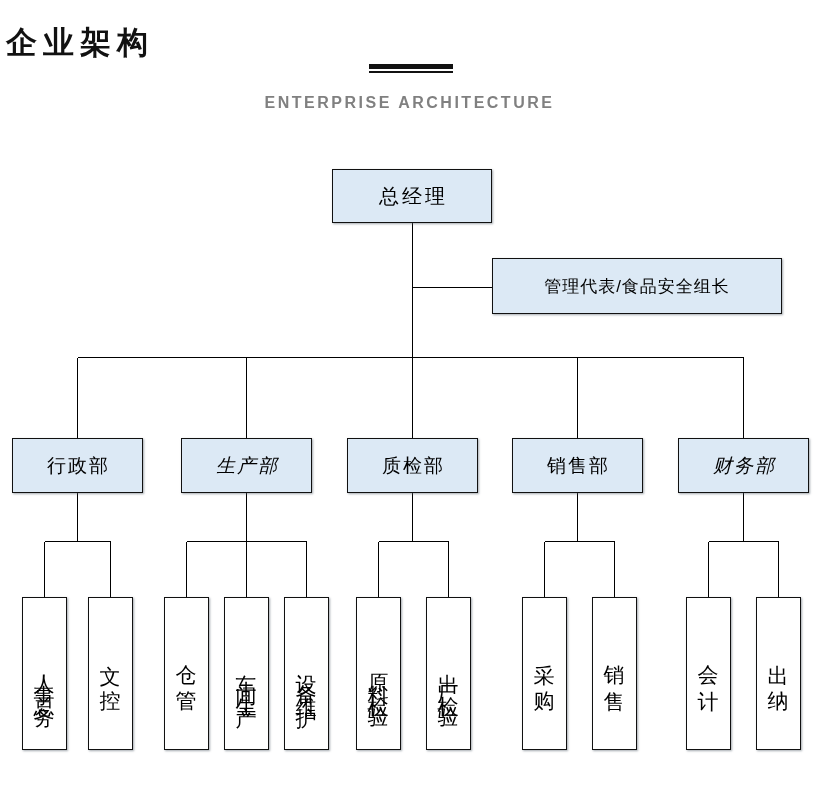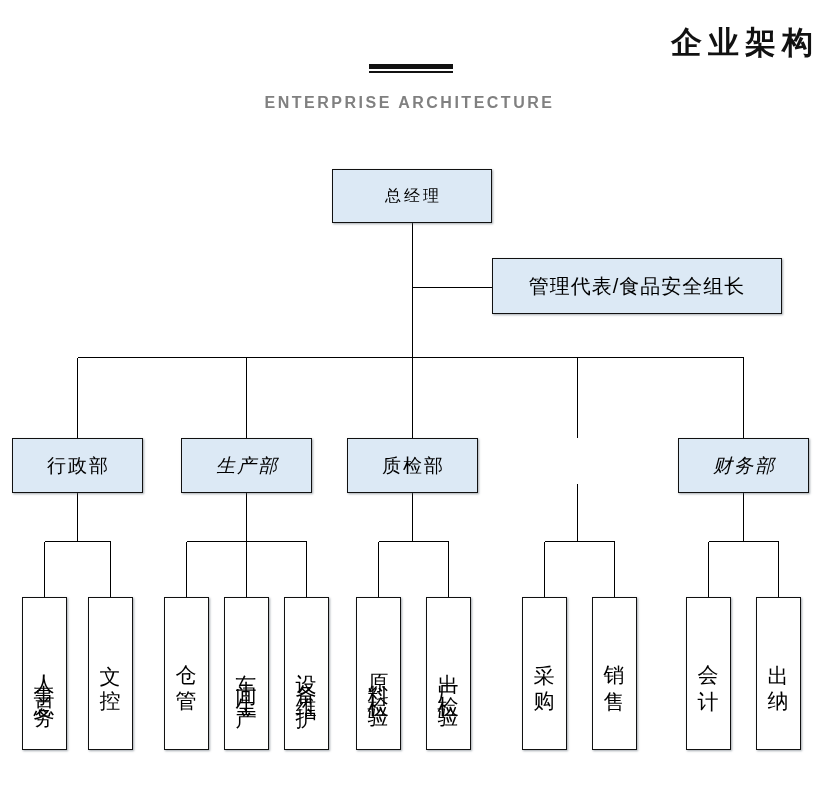--- a/index.html
+++ b/index.html
@@ -13,21 +13,21 @@
   body{font-family:"Liberation Sans","DejaVu Sans",sans-serif;}
   .canvas{
     position:relative;
     width:819px;height:802px;
     background:#ffffff;
     overflow:hidden;
   }
   
   .title{
     position:absolute;top:22px;left:0;width:819px;
-    text-align:right;
+    text-align:left;
     font-size:31px;font-weight:bold;
     letter-spacing:6px;padding-left:6px;box-sizing:border-box;
     color:var(--title-text);
   }
   .title-rule{
     position:absolute;top:64px;left:369px;width:84px;
   }
   .title-rule .bar{height:5px;background:var(--title-text);}
   .title-rule .thin{height:2px;margin-top:2px;background:var(--title-text);}
   .subtitle{
@@ -44,22 +44,22 @@
   
   .node{
     position:absolute;
     box-sizing:border-box;
     border:1px solid var(--box-border);
     background:var(--box-fill);
     display:flex;align-items:center;justify-content:center;
     color:#000;
     box-shadow:1px 1px 2px rgba(90,100,110,0.55);
   }
-  .root-node{left:332px;top:169px;width:160px;height:54px;font-size:16px;letter-spacing:3px;padding-left:3px;}
-  .staff-node{left:492px;top:258px;width:290px;height:56px;font-size:20px;letter-spacing:1px;}
+  .root-node{left:332px;top:169px;width:160px;height:54px;font-size:20px;letter-spacing:3px;padding-left:3px;}
+  .staff-node{left:492px;top:258px;width:290px;height:56px;font-size:17px;letter-spacing:1px;}
   .dept-node{top:438px;width:131px;height:55px;font-size:19px;letter-spacing:2px;padding-left:2px;}
   .d0{left:12px;}  .d1{left:181px;font-style:italic;} .d2{left:347px;text-align:right;} .d3{left:512px;} .d4{left:678px;font-style:italic;}
   .leaf-node{
     top:597px;width:45px;height:153px;
     background:#ffffff;
     font-size:21px;
   }
   .leaf-node .vtext{
     writing-mode:vertical-rl;
     text-orientation:upright;
@@ -134,20 +134,23 @@
 
   <div class="node dept-node d0">
     <span>行政部</span>
   </div>
   <div class="node dept-node d1">
     <span>生产部</span>
   </div>
   <div class="node dept-node d2">
     <span>质检部</span>
   </div>
+  <div class="node dept-node d3">
+    <span>销售部</span>
+  </div>
   <div class="node dept-node d4">
     <span>财务部</span>
   </div>
 
   <div class="node leaf-node l0">
     <span class="vtext v4">人事总务</span>
   </div>
   <div class="node leaf-node l1">
     <span class="vtext v2">文控</span>
   </div>

